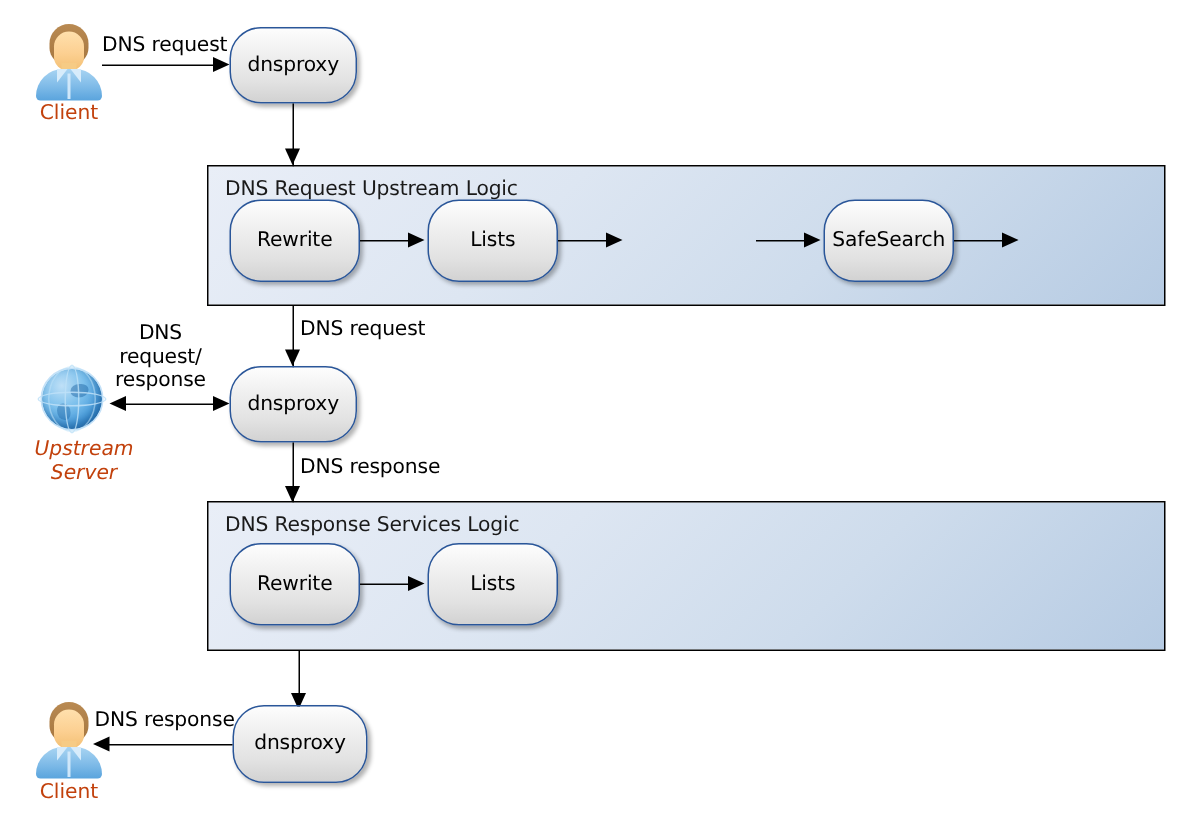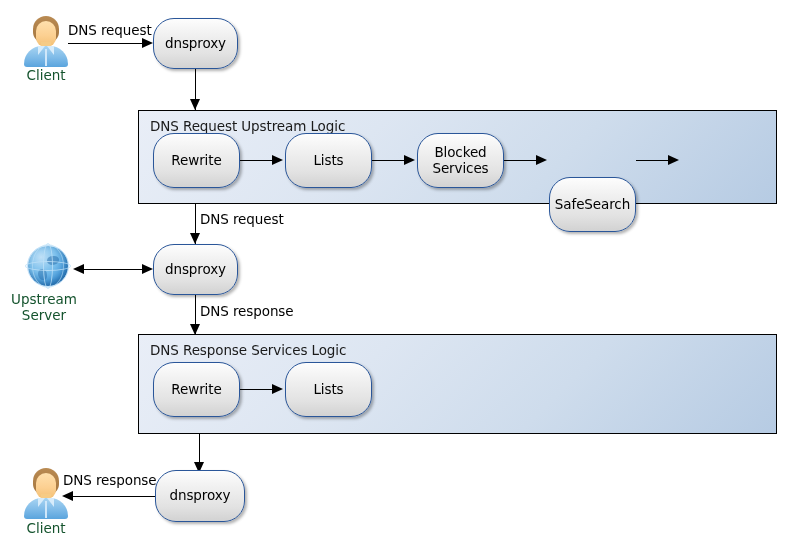--- a/index.html
+++ b/index.html
@@ -22,21 +22,20 @@
   .node {
     position: absolute;
     box-sizing: border-box;
     border: 1.6px solid #2a5699;
     border-radius: 21px;
     background: linear-gradient(180deg, #fdfdfd 0%, #f2f2f2 28%, #e2e2e2 72%, #d2d2d2 100%);
     box-shadow: 2px 2px 3px rgba(0,0,0,0.30);
     display: flex;
     align-items: center;
     justify-content: center;
-    text-align: center;
     color: #000000;
     font-size: 13.5px;
     line-height: 1.18;
     letter-spacing: -0.1px;
     white-space: pre-line;
   }
 
   
   .panel {
     position: absolute;
@@ -95,21 +94,21 @@
     letter-spacing: -0.1px;
     white-space: pre-line;
     line-height: 1.15;
   }
   .edge-label.center { text-align: center; }
 
   
   .caption {
     position: absolute;
     font-size: 13.5px;
-    color: #14532d;
+    color: #c2410c;
     text-align: center;
     line-height: 1.15;
     white-space: pre-line;
   }
 
   
   .avatar {
     position: absolute;
     width: 48px;
     height: 50px;
@@ -253,49 +252,50 @@
   </div>
 
   <div class="node" style="left:153px; top:133px; width:87px; height:55px;">Rewrite</div>
   <div class="line-h" style="left:240px; top:160px; width:34px;"></div>
   <div class="arrow arrow-r" style="left:272px; top:155px;"></div>
 
   <div class="node" style="left:285px; top:133px; width:87px; height:55px;">Lists</div>
   <div class="line-h" style="left:372px; top:160px; width:34px;"></div>
   <div class="arrow arrow-r" style="left:404px; top:155px;"></div>
 
-  <div class="node" style="left:417px; top:133px; width:87px; height:55px;">Blocked
-Services</div>
   <div class="line-h" style="left:504px; top:160px; width:34px;"></div>
   <div class="arrow arrow-r" style="left:536px; top:155px;"></div>
 
-  <div class="node" style="left:549px; top:133px; width:87px; height:55px;margin-top:44px;">SafeSearch</div>
+  <div class="node" style="left:549px; top:133px; width:87px; height:55px;">SafeSearch</div>
   <div class="line-h" style="left:636px; top:160px; width:34px;"></div>
   <div class="arrow arrow-r" style="left:668px; top:155px;"></div>
 
 
   <div class="line-v" style="left:195px; top:204px; height:41px;"></div>
   <div class="arrow arrow-d" style="left:190px; top:233px;"></div>
   <div class="edge-label" style="left:200px; top:212px;">DNS request</div>
 
   <div class="globe" style="left:25px; top:243px;">
     <div class="ball"></div>
     <div class="land1"></div>
     <div class="land2"></div>
     <div class="outline"></div>
     <div class="equator"></div>
     <div class="meridian"></div>
     <div class="meridian2"></div>
   </div>
-  <div class="caption" style="left:4px; top:292px; width:80px;">Upstream
+  <div class="caption" style="left:16px; top:292px; width:80px;font-style:italic;">Upstream
 Server</div>
 
   <div class="line-h" style="left:82px; top:269px; width:62px;"></div>
   <div class="arrow arrow-l" style="left:73px; top:264px;"></div>
   <div class="arrow arrow-r" style="left:142px; top:264px;"></div>
+  <div class="edge-label center" style="left:68px; top:215px; width:78px;">DNS
+request/
+response</div>
 
   <div class="node" style="left:153px; top:244px; width:85px; height:51px;">dnsproxy</div>
 
   <div class="line-v" style="left:195px; top:295px; height:40px;"></div>
   <div class="arrow arrow-d" style="left:190px; top:324px;"></div>
   <div class="edge-label" style="left:200px; top:304px;">DNS response</div>
 
   <div class="panel" style="left:138px; top:334px; width:639px; height:100px;">
     <div class="panel-title">DNS Response Services Logic</div>
   </div>

